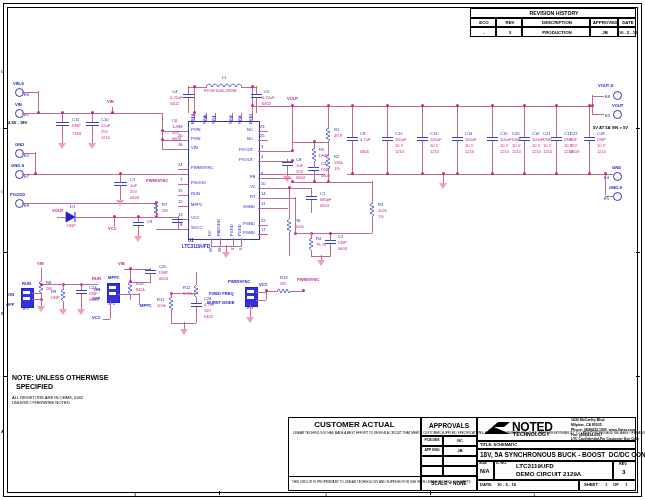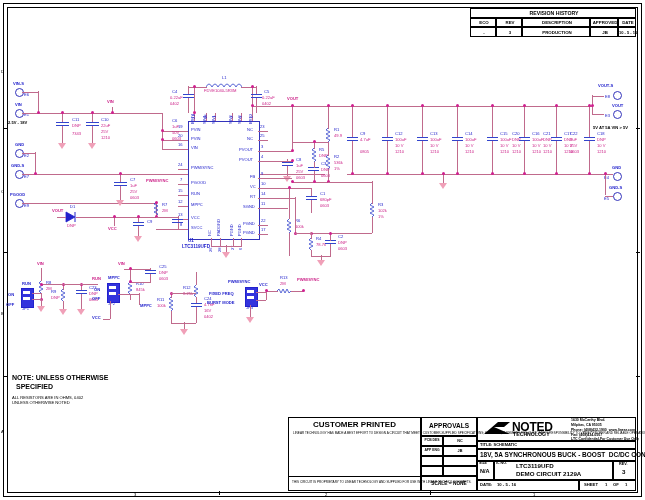--- a/index.html
+++ b/index.html
@@ -876,21 +876,21 @@
     <div class="node" style="left:265px;top:289px;"></div>
     <div class="node" style="left:302px;top:289px;"></div>
   </div>
   <div class="tb tiny pink" style="left:297px;top:278px;">PWM/SYNC</div>
 
   <div class="tb tiny pink" style="left:146px;top:179px;">PWM/SYNC</div>
 
   <div>
 
     <div class="bx" style="left:288px;top:417px;width:133px;height:74px;"></div>
-    <div class="tb" style="left:288px;top:421px;width:133px;text-align:center;font-size:8px;">CUSTOMER PRINTED</div>
+    <div class="tb" style="left:288px;top:421px;width:133px;text-align:center;font-size:8px;">CUSTOMER ACTUAL</div>
     <div class="t" style="left:293px;top:432px;width:124px;font-size:3.1px;line-height:1.28;text-align:left;">LINEAR TECHNOLOGY HAS MADE A BEST EFFORT TO DESIGN A CIRCUIT THAT MEETS CUSTOMER-SUPPLIED SPECIFICATIONS; HOWEVER, IT REMAINS THE CUSTOMER'S RESPONSIBILITY TO VERIFY PROPER AND RELIABLE OPERATION IN THE ACTUAL APPLICATION.  COMPONENT SUBSTITUTION AND PRINTED CIRCUIT BOARD LAYOUT MAY SIGNIFICANTLY AFFECT CIRCUIT PERFORMANCE OR RELIABILITY.  CONTACT LINEAR TECHNOLOGY APPLICATIONS ENGINEERING FOR ASSISTANCE.</div>
     <div class="bx" style="left:288px;top:476px;width:133px;height:15px;"></div>
     <div class="t" style="left:292px;top:480px;width:126px;font-size:3.1px;line-height:1.3;">THIS CIRCUIT IS PROPRIETARY TO LINEAR TECHNOLOGY AND SUPPLIED FOR USE WITH LINEAR TECHNOLOGY PARTS.</div>
 
     <div class="bx" style="left:421px;top:417px;width:56px;height:19px;"></div>
     <div class="tb" style="left:421px;top:423px;width:56px;text-align:center;font-size:6.5px;">APPROVALS</div>
     <div class="bx" style="left:421px;top:436px;width:22px;height:10px;"></div>
     <div class="bx" style="left:443px;top:436px;width:34px;height:10px;"></div>
     <div class="tb" style="left:421px;top:439px;width:22px;text-align:center;font-size:3.4px;">PCB DES</div>
     <div class="tb" style="left:443px;top:439px;width:34px;text-align:center;font-size:3.8px;">NC</div>

